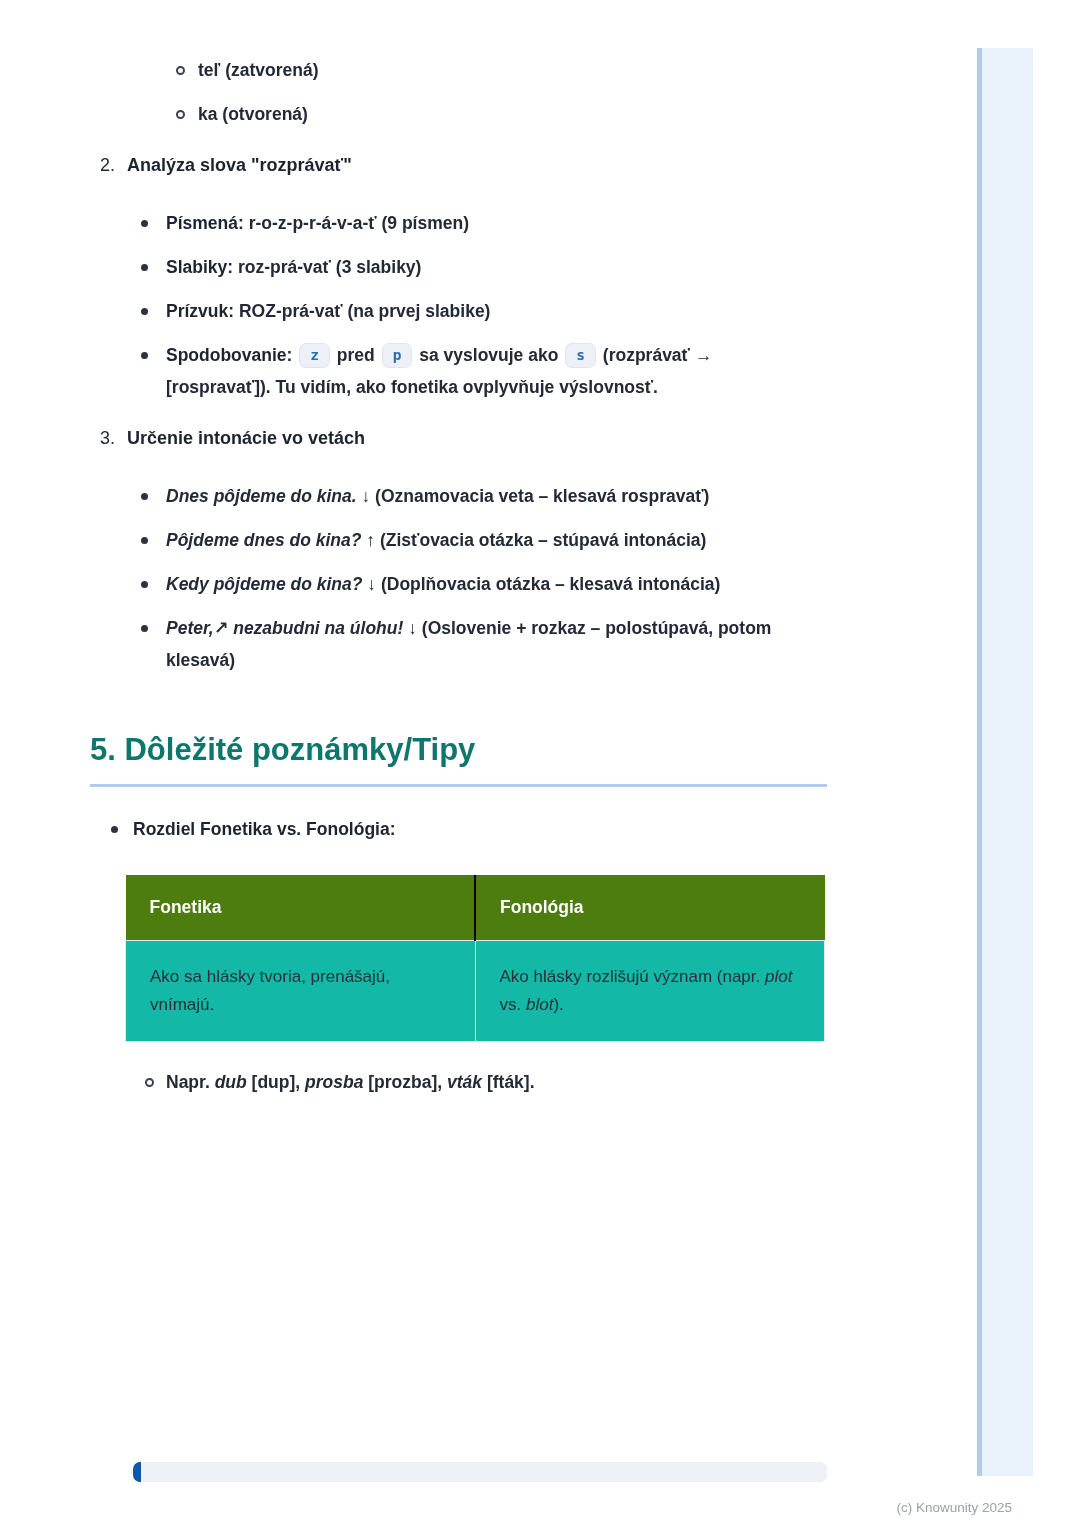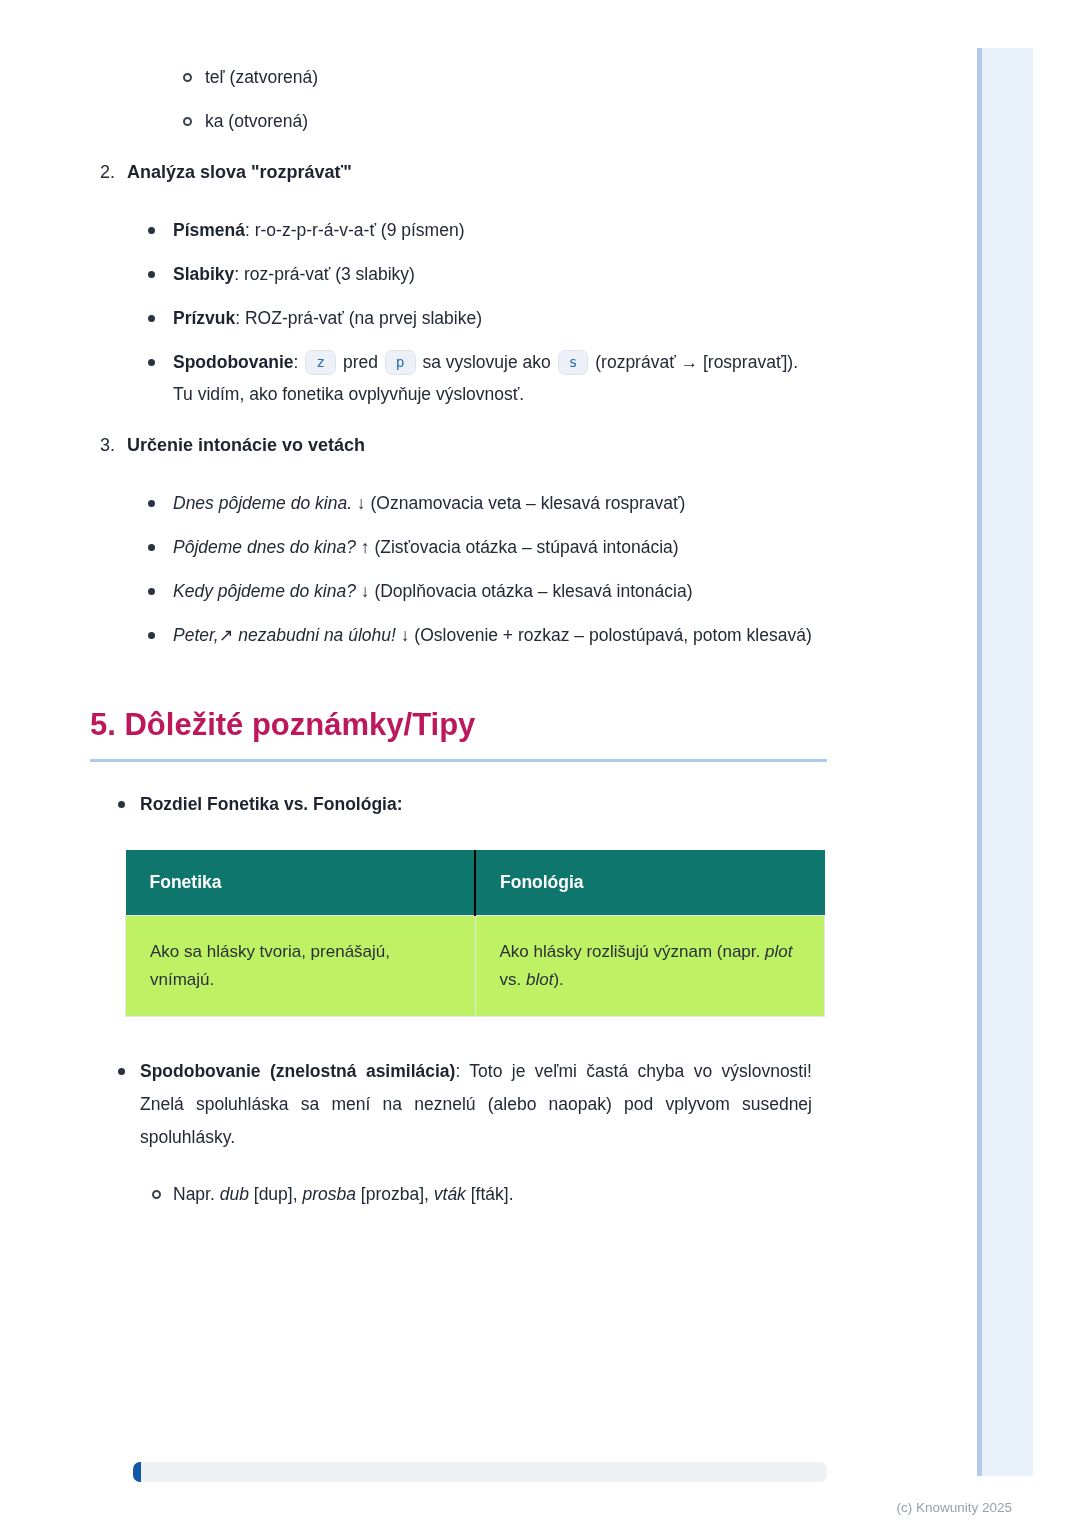--- a/index.html
+++ b/index.html
@@ -4,21 +4,21 @@
 <style>
   html,body{margin:0;padding:0;background:#ffffff;}
   .page{
     position:relative;width:1080px;height:1528px;background:#ffffff;
     color:#232936;font-family:"Liberation Sans","DejaVu Sans",sans-serif;
     font-size:17.5px;overflow:hidden;
   }
   .content{width:737px;margin-left:90px;padding-top:46px;}
   b{color:#1d2430;}
   
-  ul{list-style:none;margin:15px;padding:0;}
+  ul{list-style:none;margin:8px;padding:0;font-weight:bold;}
   li{position:relative;line-height:32px;margin-bottom:12px;}
   
   .top-sub li{padding-left:100px;}
   .top-sub li::before{
     content:"";position:absolute;left:78px;top:12px;width:9px;height:9px;
     border:2px solid #3a4250;border-radius:50%;box-sizing:border-box;
   }
   .napr-list li{padding-left:68px;}
   .napr-list li::before{
     content:"";position:absolute;left:47px;top:12px;width:9px;height:9px;
@@ -42,38 +42,38 @@
   
   .code{
     display:inline-block;padding:0 10px;margin:0 2px;border-radius:7px;
     background:#edf1f7;border:1px solid #dfe5ee;color:#2a6cb0;
     font-family:"DejaVu Sans Mono","Liberation Mono",monospace;
     font-size:14.5px;line-height:23px;vertical-align:1px;
   }
   
   h1.sec{
     margin:54px 0 14px 0;font-size:31px;line-height:40px;
-    color:#be185d;font-weight:bold;letter-spacing:0;
+    color:#0f766e;font-weight:bold;letter-spacing:0;
   }
   .rule{height:3px;background:#aecbec;border:none;margin:0 0 26px 0;}
   
   table.cmp{
     border-collapse:collapse;margin:30px 0 0 35px;width:700px;
     font-size:17px;table-layout:fixed;
   }
   table.cmp th{
-    background:#0f766e;color:#ffffff;text-align:left;font-weight:bold;
+    background:#4d7c0f;color:#ffffff;text-align:left;font-weight:bold;
     padding:21px 24px;font-size:17.5px;line-height:23px;
   }
   table.cmp th + th{border-left:2px solid #000000;}
   table.cmp td{
     border:1px solid #e3e6ea;padding:22px 24px;line-height:28px;
     vertical-align:middle;color:#2a303a;
   }
-  table.cmp tr.alt td{background:#bef264;}
+  table.cmp tr.alt td{background:#14b8a6;}
   
   .just{text-align:justify;line-height:33px;}
   .mt38{margin-top:38px;}
   .mt24{margin-top:24px;}
   
   .watermark{
     position:absolute;top:1500px;right:68px;font-size:13.5px;color:#9aa1ab;z-index:3;
   }
   
   .edge-strip{
@@ -133,25 +133,20 @@
         <th>Fonetika</th>
         <th>Fonológia</th>
       </tr>
       <tr class="alt">
         <td><span>Ako sa hlásky tvoria, prenášajú, vnímajú.</span></td>
         <td><span>Ako hlásky rozlišujú význam (napr. </span><i>plot</i><span> vs. </span><i>blot</i><span>).</span></td>
       </tr>
     </tbody>
       </table>
 
-    <ul class="disc0 mt38">
-      <li class="just">
-        <b>Spodobovanie (znelostná asimilácia)</b><span>: Toto je veľmi častá chyba vo výslovnosti! Znelá spoluhláska sa mení na neznelú (alebo naopak) pod vplyvom susednej spoluhlásky.</span>
-      </li>
-    </ul>
 
     <ul class="napr-list mt24">
       <li>
         <span>Napr. </span><i>dub</i><span> [dup], </span><i>prosba</i><span> [prozba], </span><i>vták</i><span> [fták].</span>
       </li>
     </ul>
 
   </div>
 
   <div class="watermark">(c) Knowunity 2025</div>

